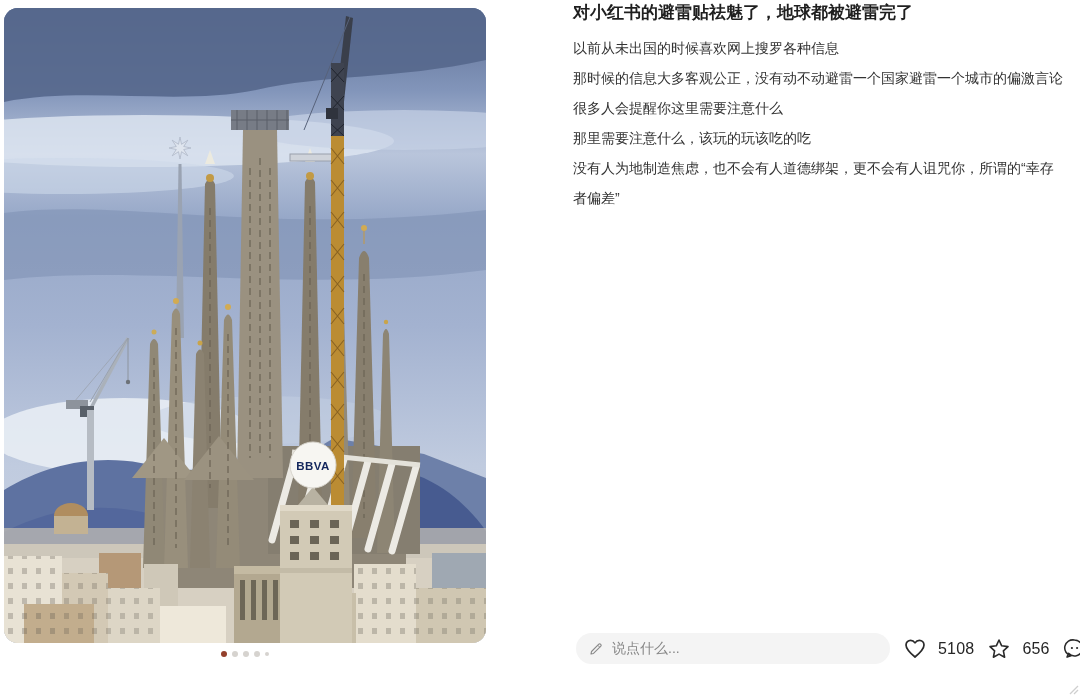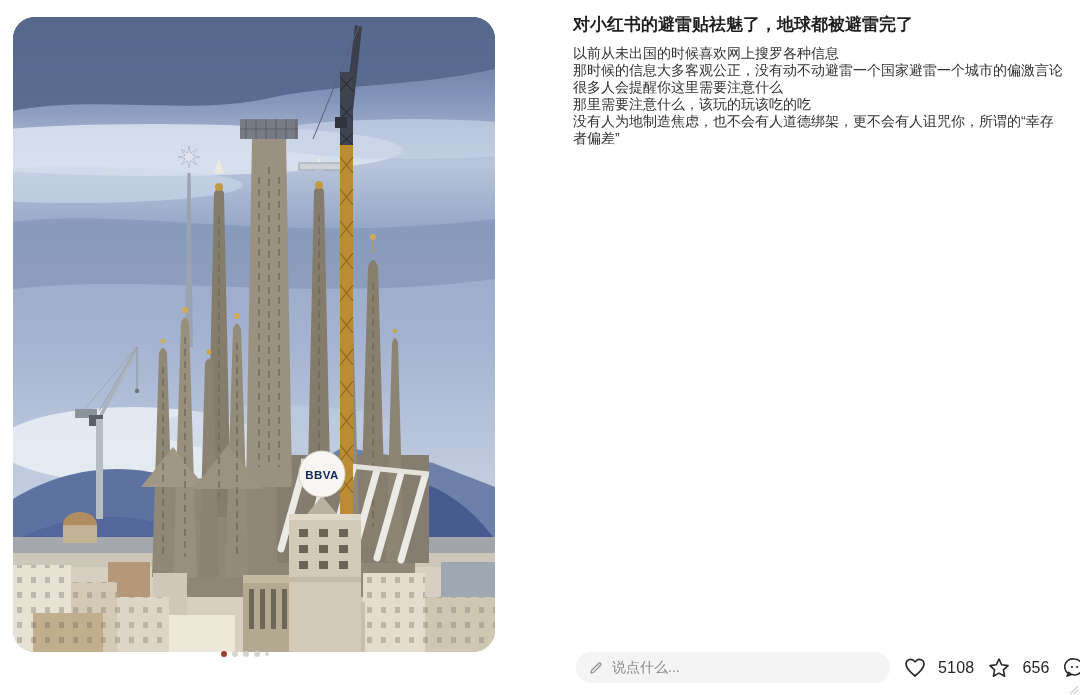--- a/index.html
+++ b/index.html
@@ -2,39 +2,39 @@
 <html style="--active-dot: #94402c; --inactive-dot: #d6d3cf;"><head>
 <meta charset="utf-8">
 <style>
   html,body{margin:0;padding:0;background:#ffffff;}
   body{width:1080px;height:695px;overflow:hidden;
        font-family:"Liberation Sans","DejaVu Sans",sans-serif;}
   .stage{position:relative;width:1080px;height:695px;background:#fff;}
 
   
   .photo-card{position:absolute;left:4px;top:8px;width:482px;height:635px;
-      border-radius:22px;overflow:hidden;margin:9px;background:#9fb0cc;}
+      border-radius:14px;overflow:hidden;margin:0;background:#9fb0cc;}
   .photo-card svg{display:block;}
 
   
   .dots{position:absolute;left:4px;top:649px;width:482px;height:10px;
       display:flex;justify-content:center;align-items:center;gap:5px;}
   .dot{width:6px;height:6px;border-radius:50%;background:var(--inactive-dot,#d6d3cf);flex:none;}
   .dot.active{background:var(--active-dot,#94402c);}
   .dot.small{width:4px;height:4px;}
 
   
-  .content{position:absolute;left:573px;top:12px;width:492px;color:#333;}
+  .content{position:absolute;left:573px;top:0;width:492px;color:#333;}
   .title{margin:0 0 7px 0;font-size:17px;line-height:26px;font-weight:bold;color:#1f1f1f;}
-  .para{margin:0 0 13px 0;font-size:14px;line-height:17px;color:#333;
+  .para{margin:0 0 13px 0;font-size:14px;line-height:30px;color:#333;
       white-space:pre-line;word-break:break-all;}
   .para:last-child{margin-bottom:0;}
 
   
-  .engage{position:absolute;left:576px;top:651px;width:492px;height:33px;
+  .engage{position:absolute;left:576px;top:632px;width:492px;height:33px;
       display:flex;align-items:center;}
   .comment-pill{width:290px;height:31px;border-radius:16px;background:#f4f4f4;
       display:flex;align-items:center;gap:7px;padding:0 12px;cursor:text;flex:none;}
   .comment-pill .ph{font-size:14px;color:#878787;}
   .stat{display:flex;align-items:center;gap:11px;margin-left:13px;cursor:pointer;}
   .stat .num{font-size:16px;font-weight:500;color:#262626;letter-spacing:.2px;}
   .stat svg{display:block;}
 
   .grip{position:absolute;right:1px;bottom:0;}
 </style>

